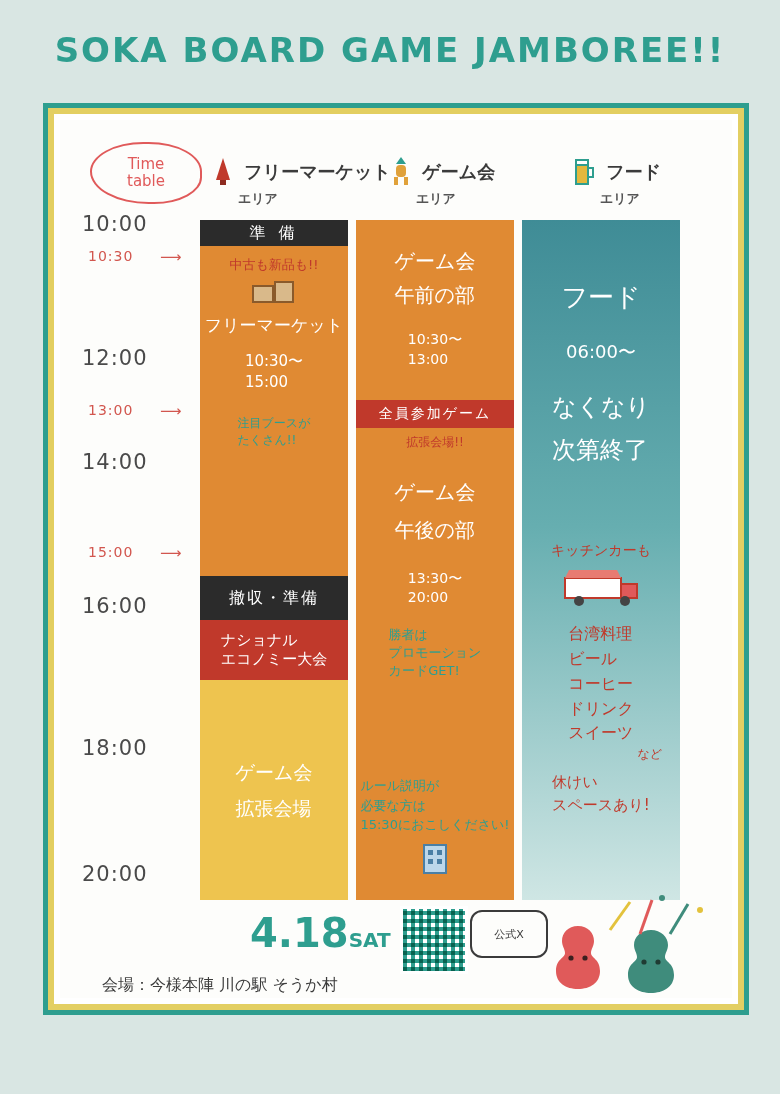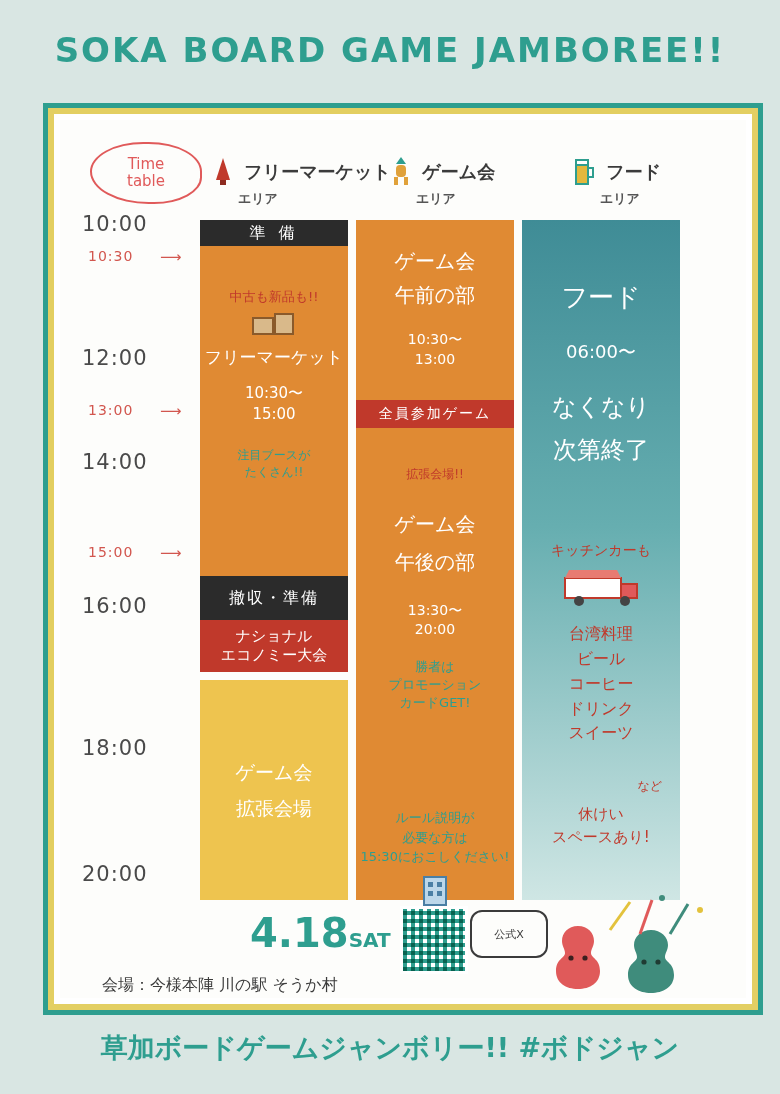--- a/index.html
+++ b/index.html
@@ -19,21 +19,20 @@
     color:#2e9e8f;
     -webkit-text-stroke:0px;
   }
 
   
   .frame{
     position:absolute;left:48px;top:108px;width:684px;height:890px;
     border:6px solid #e3cf63;
     background:#ffffff;
     box-shadow:0 0 0 5px #2e9e8f;
-    padding-left:14px;
   }
   .inner{
     position:absolute;inset:6px;background:#fdfdfb;
   }
 
   
   .tt-bubble{
     position:absolute;left:30px;top:22px;width:108px;height:58px;
     border:2px solid #e05a5a;border-radius:50% 50% 45% 55%;
     color:#e05a5a;font-size:15px;line-height:1.15;
@@ -54,23 +53,23 @@
   .arrow{position:absolute;color:#d2564e;font-size:15px;}
 
   
   .col{position:absolute;top:100px;}
   .colA{left:140px;width:148px;}
   .colB{left:296px;width:158px;}
   .colC{left:462px;width:158px;}
 
   .blk{position:absolute;left:0;width:100%;box-sizing:border-box;
        display:flex;flex-direction:column;align-items:center;justify-content:center;
-       text-align:center;color:#fff;}
+       color:#fff;}
   .blk .t{font-size:17px;line-height:1.35;}
-  .blk .s{font-size:13px;line-height:1.4;margin-top:32px;}
+  .blk .s{font-size:13px;line-height:1.4;}
 
   .dark{background:#2b2b2b;color:#fff;font-size:16px;letter-spacing:4px;}
   .orange{background:#e08a33;}
   .orange2{background:#e08a33;}
   .yellow{background:#eec44f;color:#fff;}
   .red{background:#c0392b;color:#fff;}
   .redline{background:#c0392b;color:#fff;font-size:14px;letter-spacing:2px;}
   .tealgrad{background:linear-gradient(180deg,#3f8c96 0%,#66aeb0 45%,#cfe6e4 100%);}
 
   
@@ -172,21 +171,21 @@
           </div>
           <div class="t">フリーマーケット</div>
           <div class="s" style="white-space:pre-line;margin-top:14px;font-size:15px">10:30〜
 15:00</div>
           <div class="s" style="white-space:pre-line;margin-top:22px;color:#2e9e8f;font-size:12px">注目ブースが
 たくさん!!</div>
         </div>
 
         <div class="blk dark" style="top:356px;height:44px;letter-spacing:2px">撤収・準備</div>
 
-        <div class="blk red" style="top:400px;height:52px;white-space:pre-line;font-size:15px">ナショナル
+        <div class="blk red" style="top:400px;height:60px;white-space:pre-line;font-size:15px">ナショナル
 エコノミー大会</div>
 
         <div class="blk yellow" style="top:460px;height:220px;white-space:pre-line;font-size:19px;line-height:1.9">ゲーム会
 拡張会場</div>
       </div>
 
       <div class="col colB">
         <div class="blk orange2" style="top:0px;height:180px;justify-content:flex-start;padding-top:24px">
           <div class="t" style="white-space:pre-line;font-size:20px;line-height:1.7">ゲーム会
 午前の部</div>
@@ -285,18 +284,14 @@
           <path d="M40 44 L52 10" stroke="#e05a5a" stroke-width="3" fill="none"></path>
           <path d="M70 44 L88 14" stroke="#3f8c7c" stroke-width="3" fill="none"></path>
           <circle cx="100" cy="20" r="3" fill="#e3c23c"></circle>
           <circle cx="62" cy="8" r="3" fill="#3f8c7c"></circle>
         </svg>
       </div>
 
     </div>
   </div>
 
-  <div class="bottom-bar">
-    <span>草加ボードゲームジャンボリー!!</span>
-    <span class="hash">#ボドジャン</span>
-  </div>
 
 </div>
 
 </body></html>

